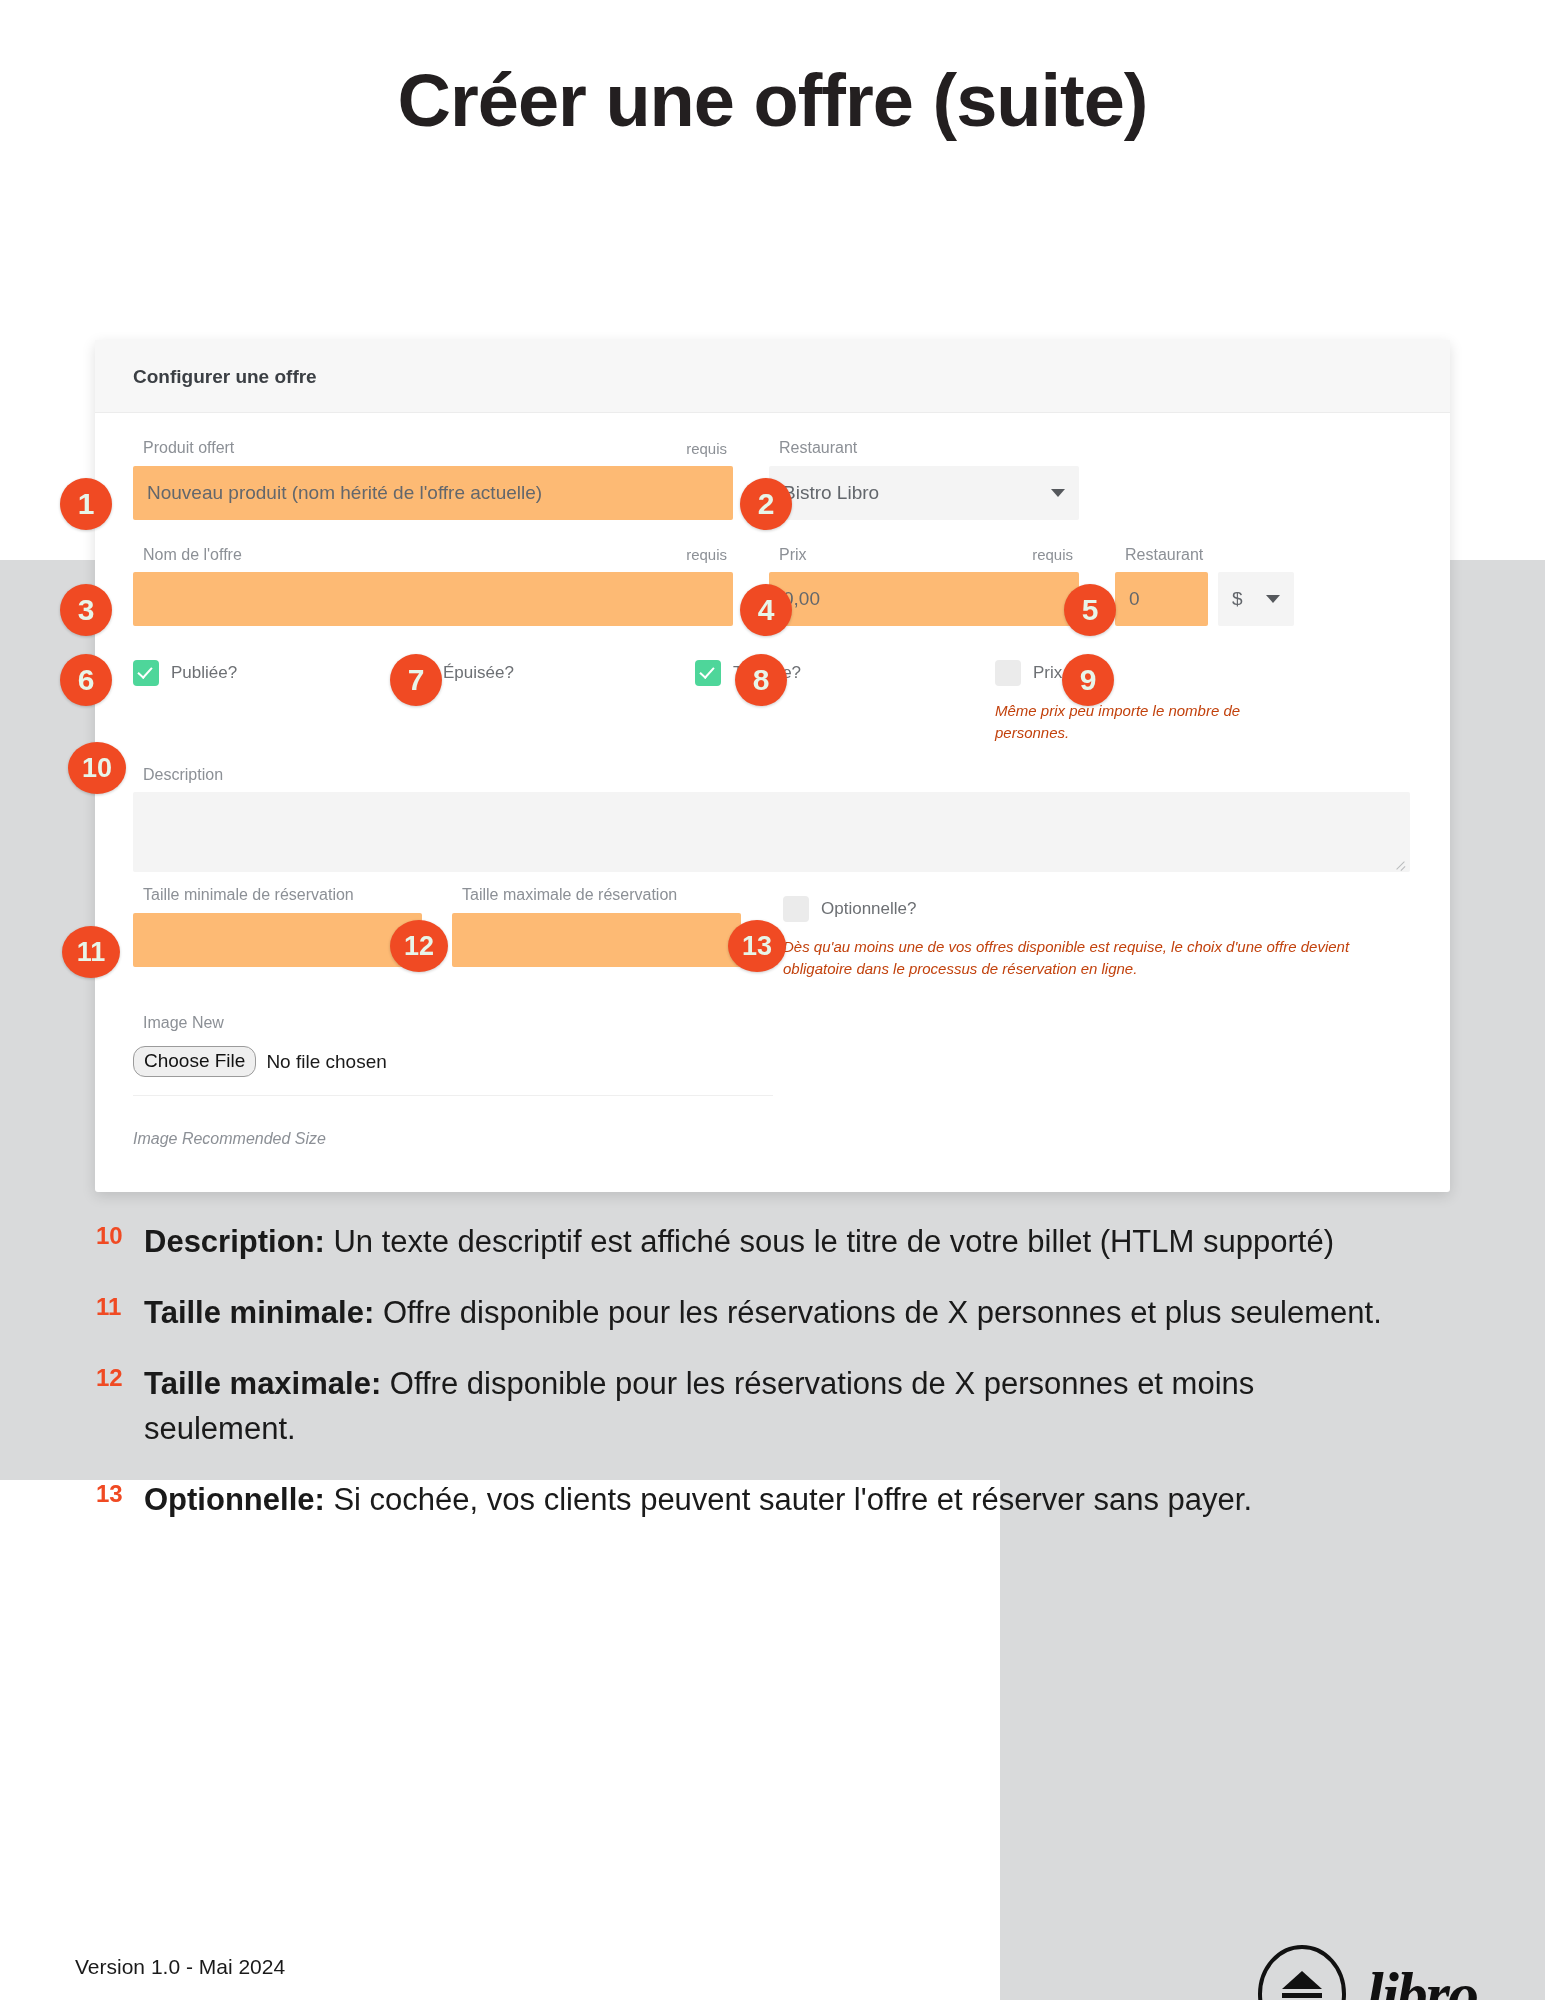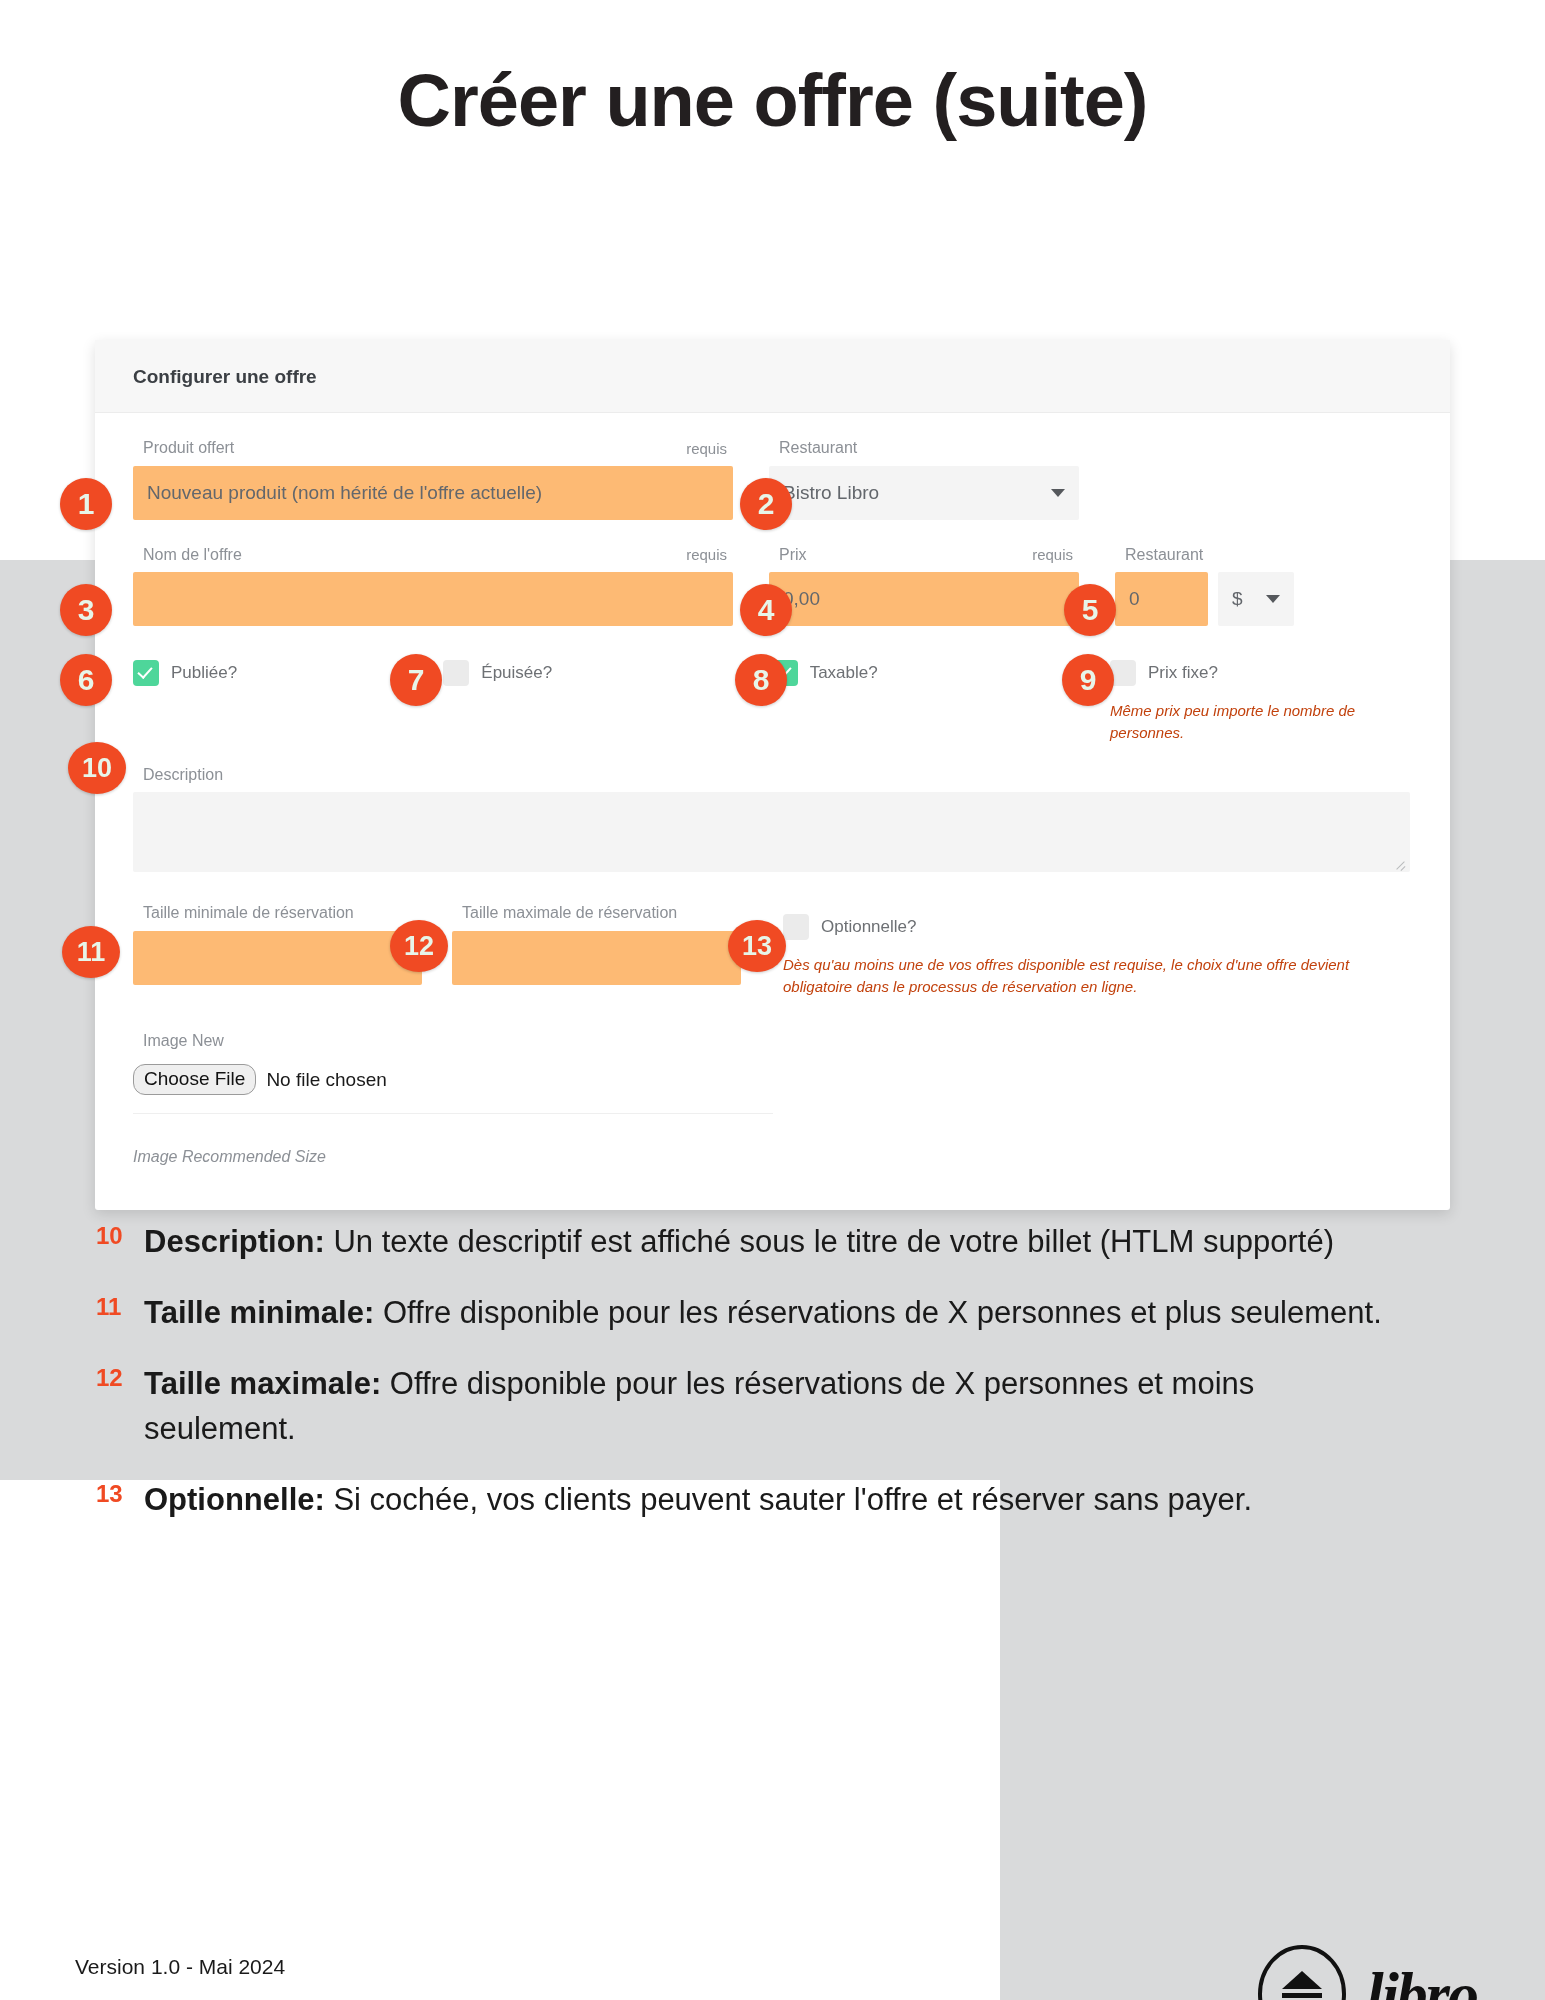--- a/index.html
+++ b/index.html
@@ -225,21 +225,21 @@
         <div style="display:flex;">
           <div class="input" style="width:93px;">0</div>
           <div class="select" style="width:76px;margin-left:10px;">
             <span>$</span>
             <span class="caret"></span>
           </div>
         </div>
       </div>
     </div>
 
-    <div class="row" style="margin-top:34px;justify-content:space-between;">
+    <div class="row" style="margin-top:34px;">
       <div style="width:272px;">
         <div class="cbrow">
           <span class="cb on"></span>
           <span class="cb-label">Publiée?</span>
         </div>
       </div>
       <div style="width:290px;">
         <div class="cbrow">
           <span class="cb"></span>
           <span class="cb-label">Épuisée?</span>
@@ -260,21 +260,21 @@
       </div>
     </div>
 
     <div style="margin-top:22px;">
       <span class="lbl">Description</span>
       <div class="textarea">
         <span class="resizer"></span>
       </div>
     </div>
 
-    <div class="row" style="margin-top:32px;">
+    <div class="row" style="margin-top:14px;">
       <div class="field" style="width:295px;">
         <span class="lbl">Taille minimale de réservation</span>
         <div class="input">&nbsp;</div>
       </div>
       <div class="field" style="width:295px;margin-left:30px;">
         <span class="lbl">Taille maximale de réservation</span>
         <div class="input">&nbsp;</div>
       </div>
       <div style="margin-left:42px;width:640px;">
         <div class="cbrow" style="margin-top:10px;">

